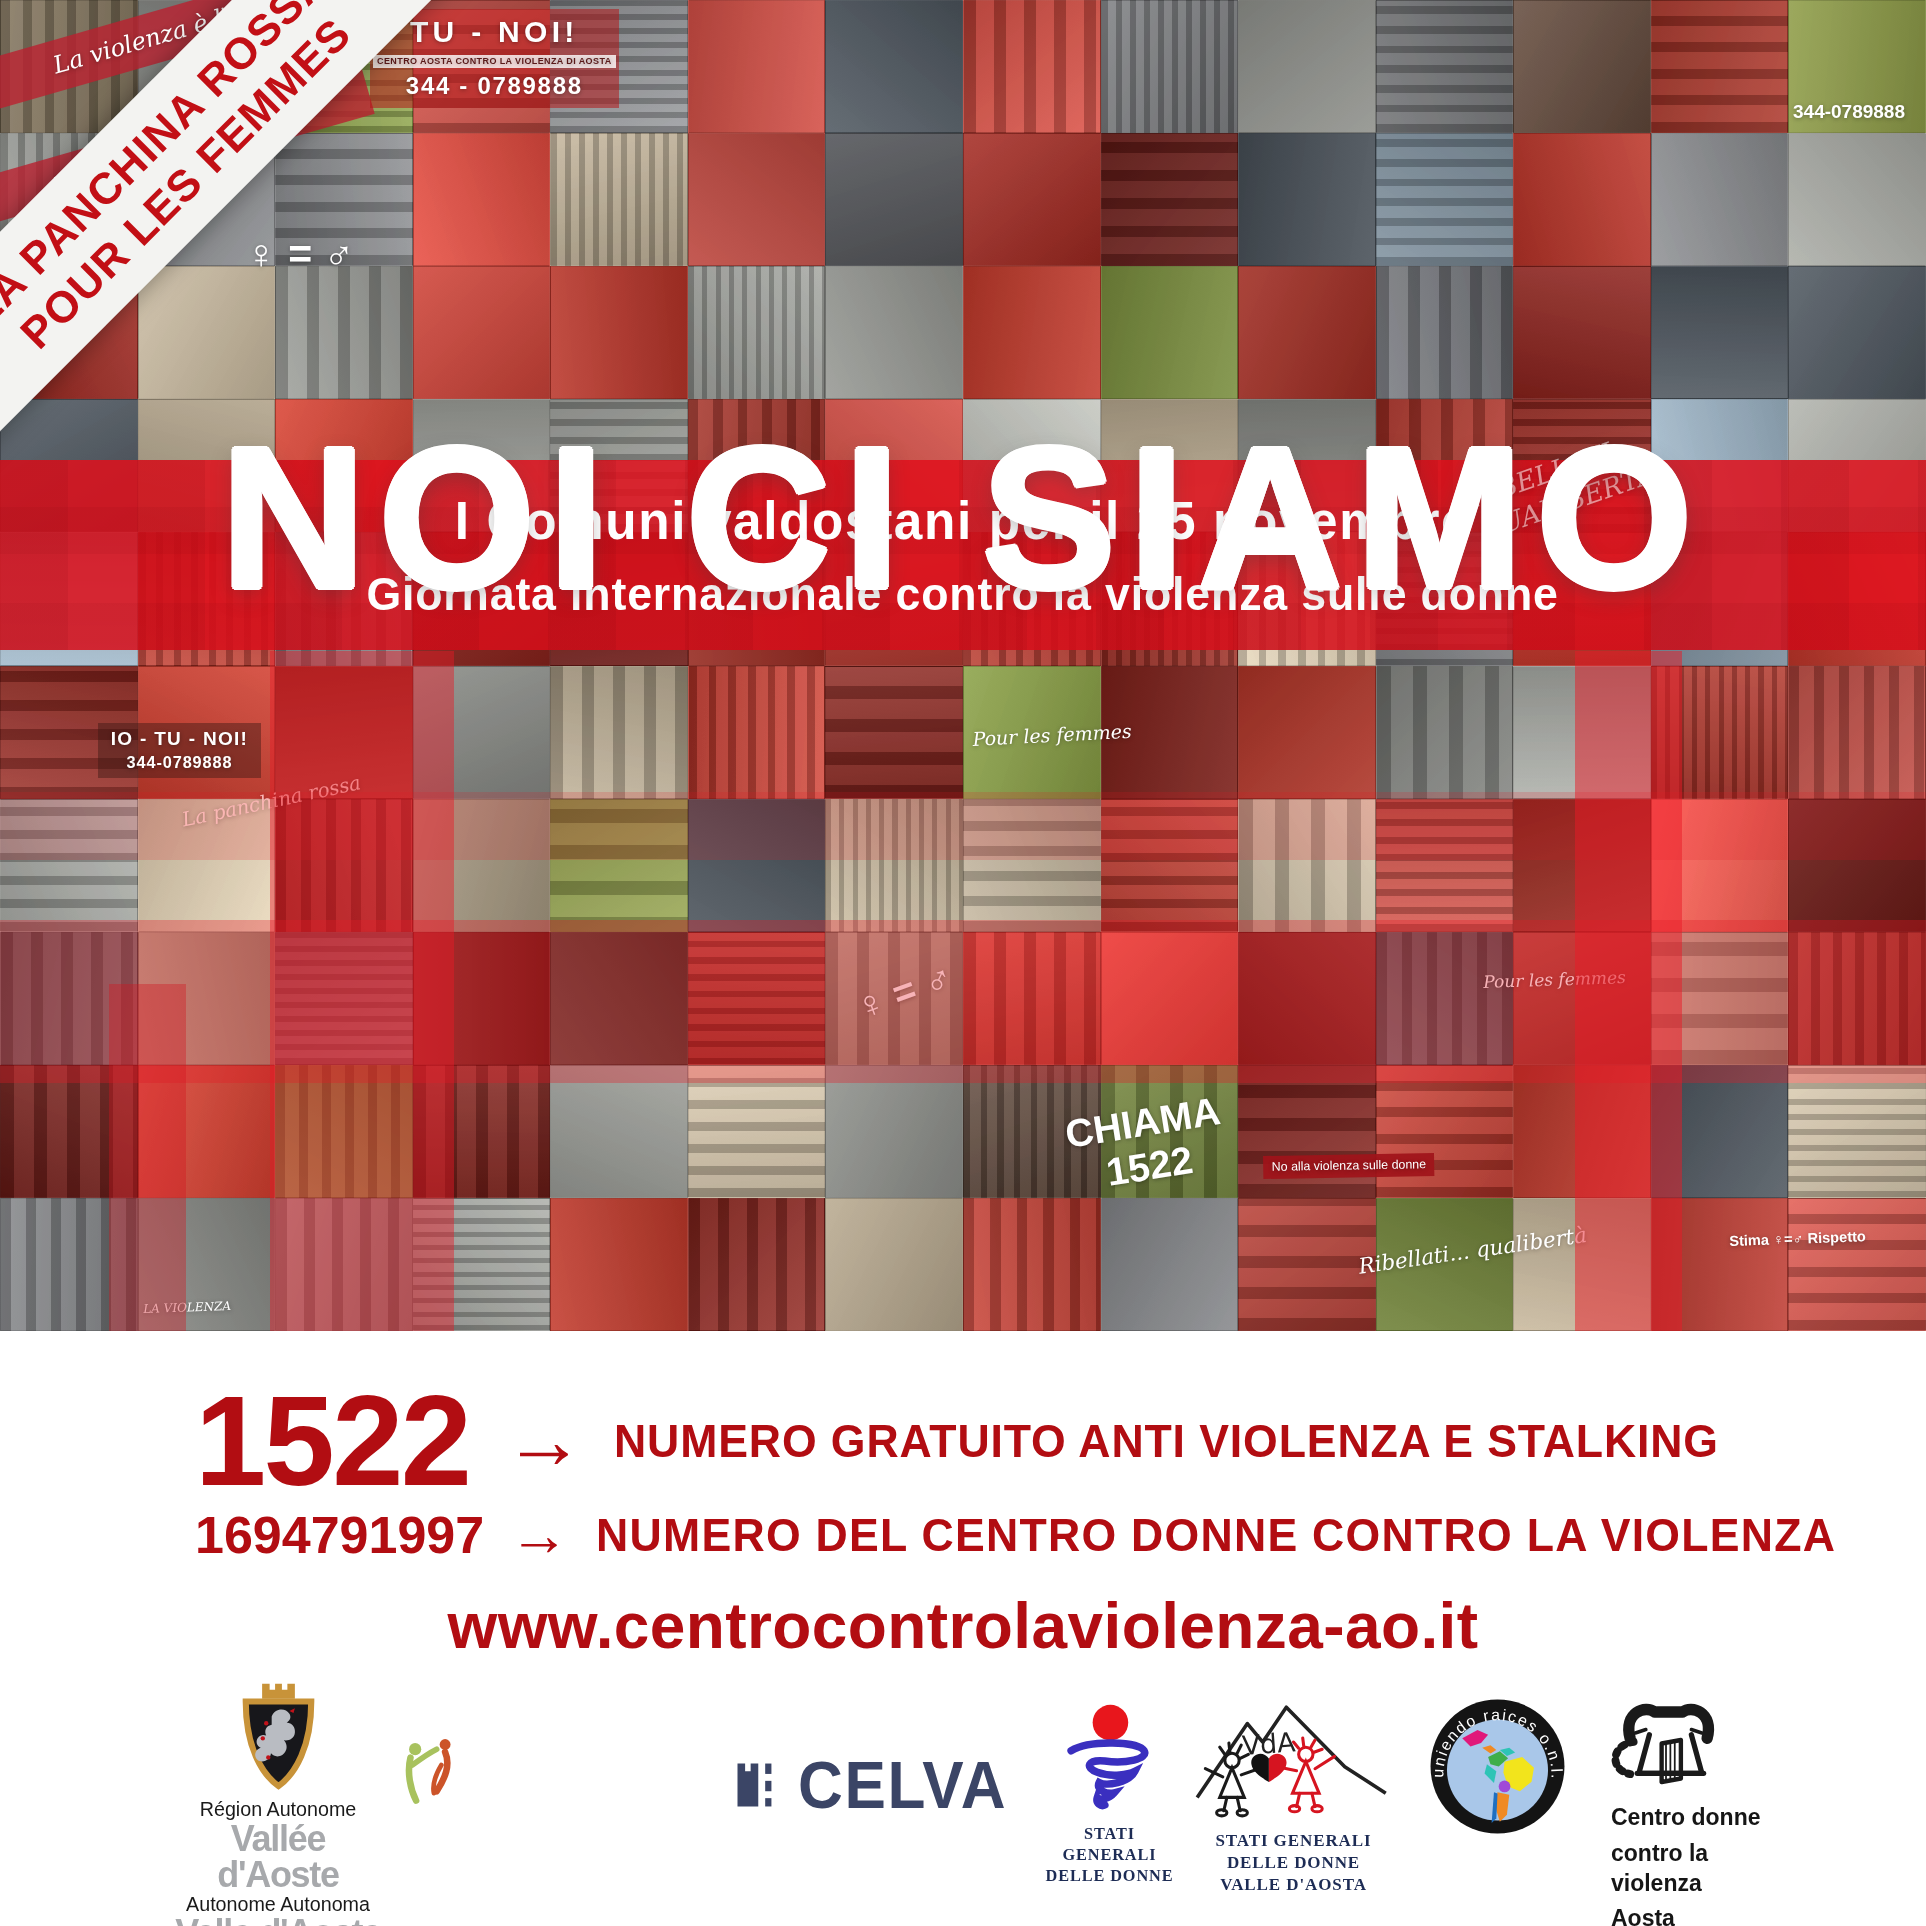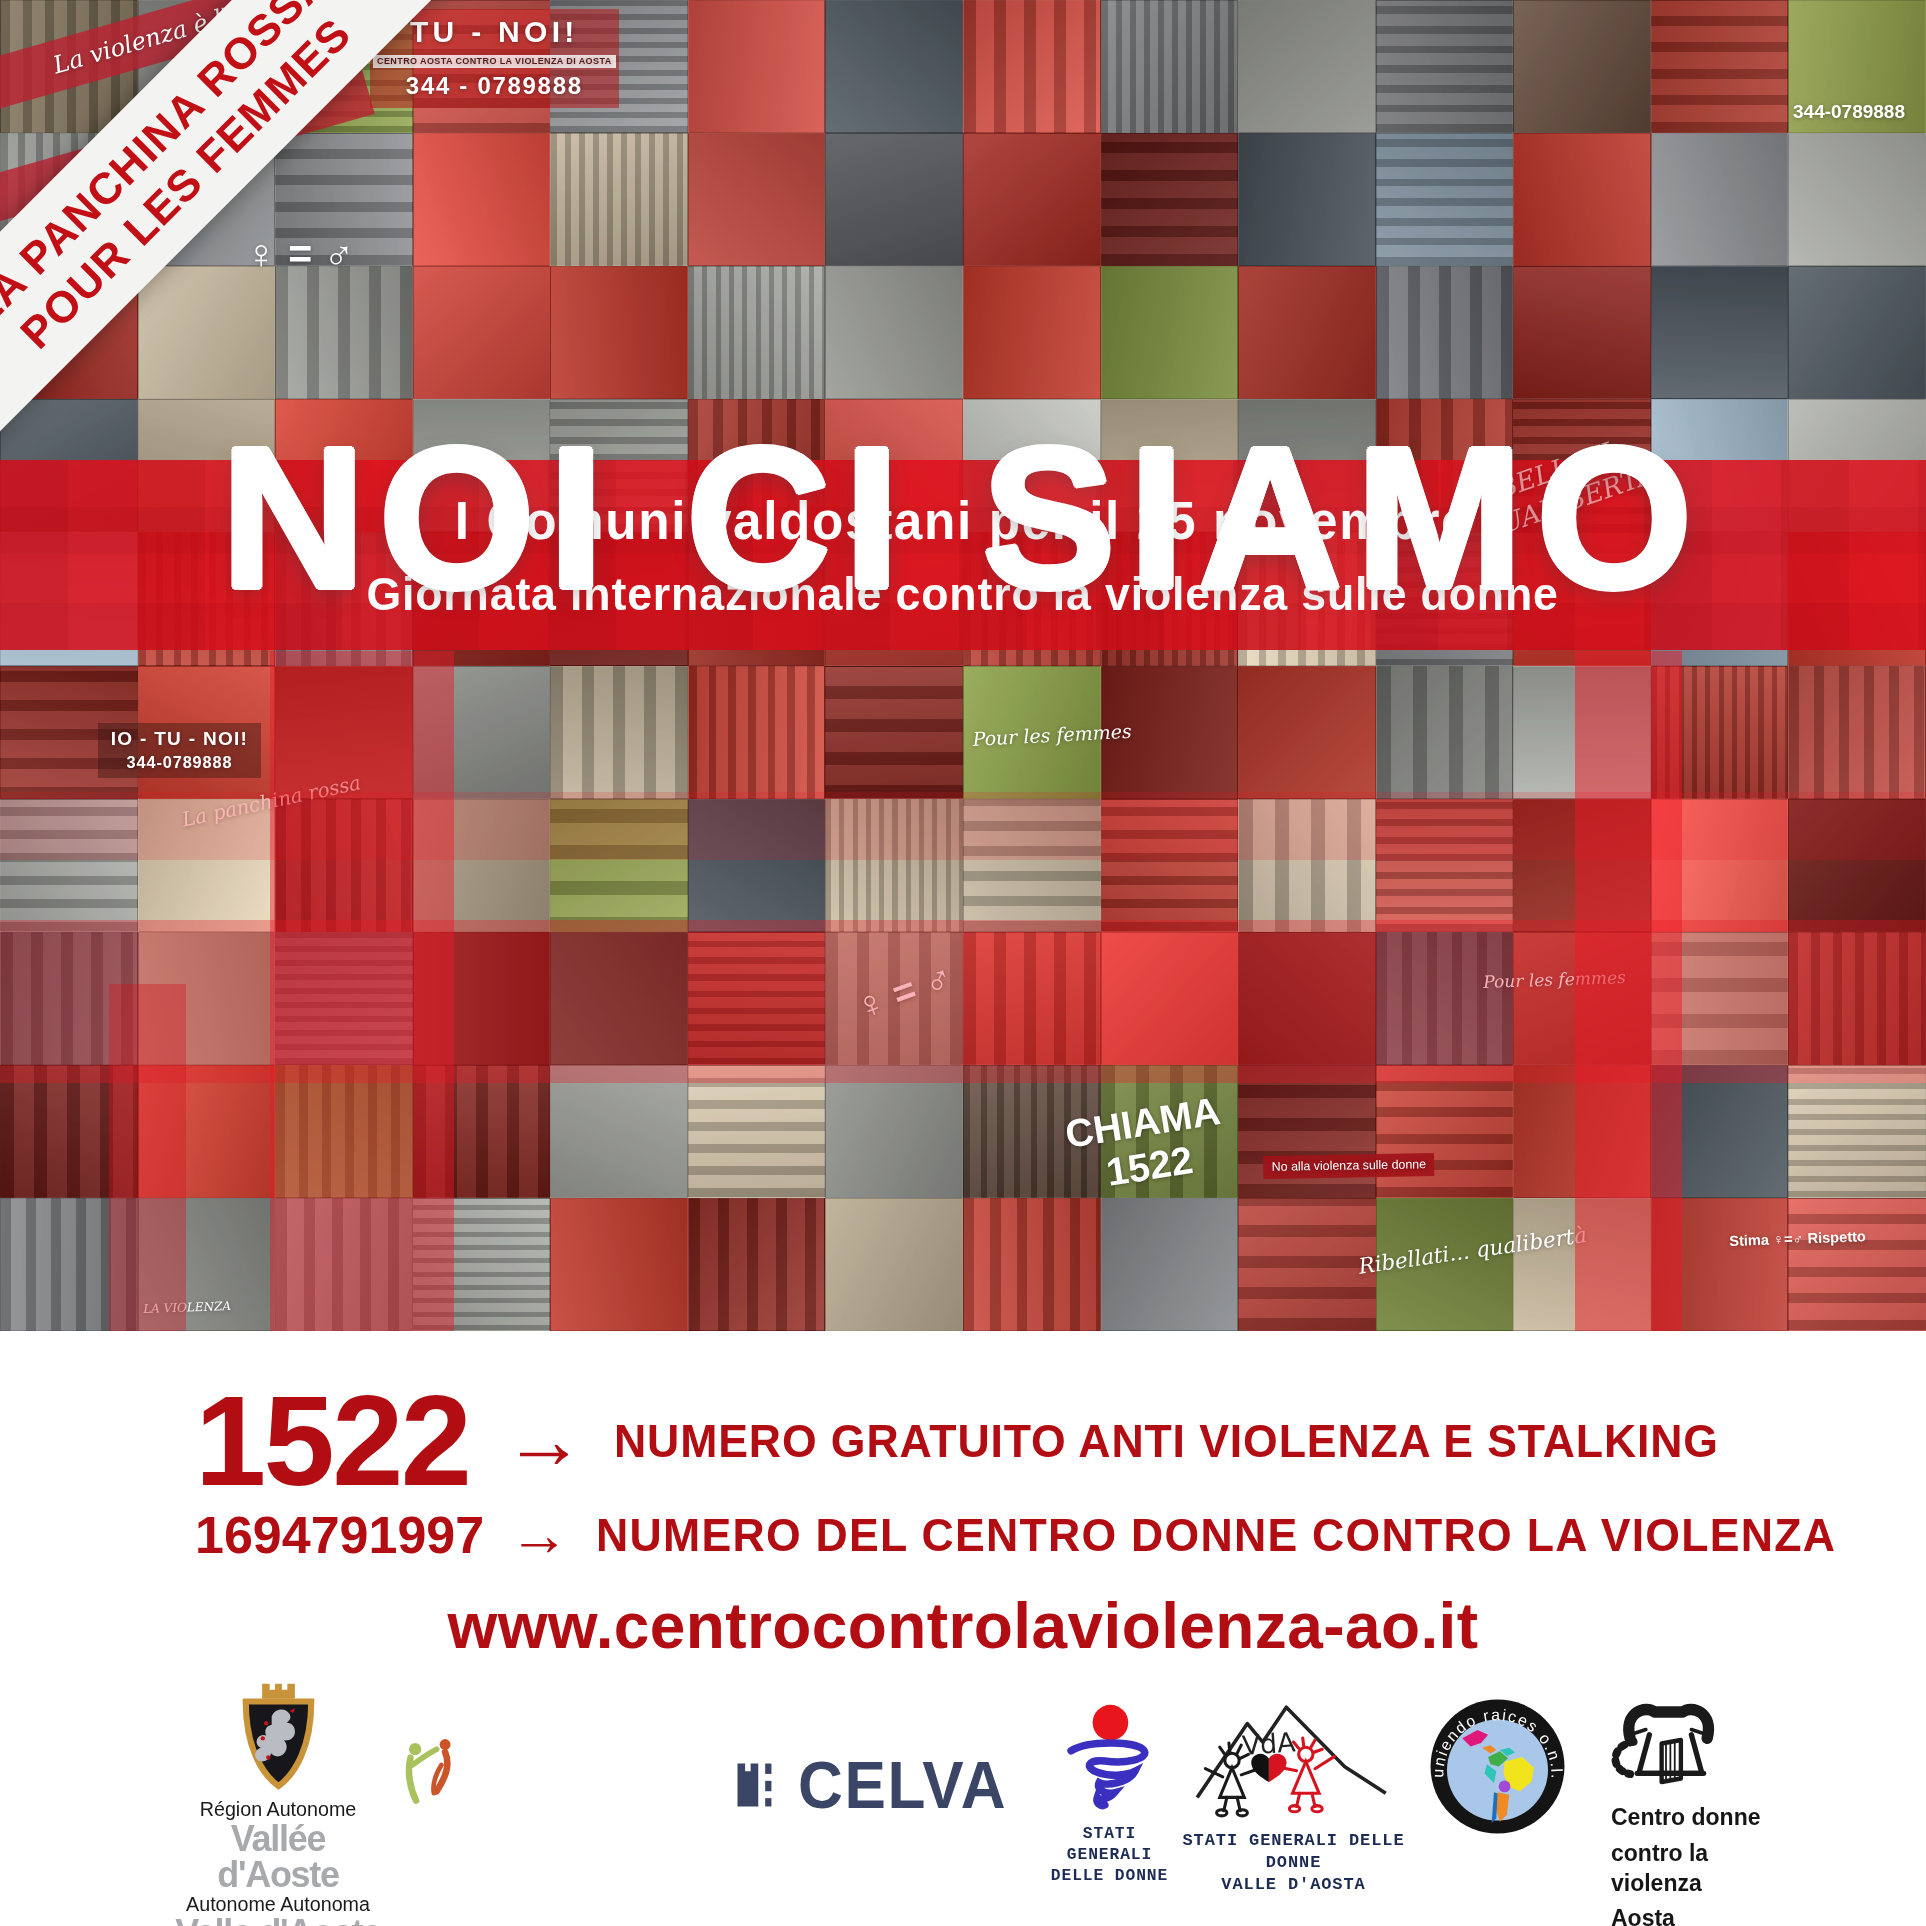--- a/index.html
+++ b/index.html
@@ -92,21 +92,21 @@
   .logo{position:absolute;}
   .logo1{left:171px;top:1681px;width:214px;text-align:center;color:#1a1a1a;}
   .l1-sm{font-size:19.7px;font-weight:500;line-height:1.15;}
   .l1-big{font-size:36px;font-weight:bold;color:#a7a9ac;letter-spacing:-1.3px;line-height:1.0;}
   .logo2{left:400px;top:1737px;display:flex;align-items:flex-start;gap:10.3px;}
   .logo2 .txt{font-family:"Liberation Serif", serif;color:#252525;font-size:20px;letter-spacing:0.4px;line-height:1.32;margin-top:2.6px;}
   .logo2 .txt .u{border-bottom:3px solid #a8c25e;padding-bottom:4.3px;margin-bottom:5.1px;display:inline-block;}
   .logo3{left:733px;top:1747px;display:flex;align-items:center;gap:19.7px;}
   .celva-name{font-size:66px;font-weight:bold;color:#3b4566;letter-spacing:1.7px;display:inline-block;transform:scaleX(.94);transform-origin:left center;}
   .logo4{left:1039px;top:1700px;width:141px;text-align:center;}
-  .logo4 .cap, .logo5 .cap{font-family:Liberation Mono, monospace;font-weight:bold;color:#1d2c55;font-size:16.3px;letter-spacing:0.9px;line-height:1.3;}
+  .logo4 .cap, .logo5 .cap{font-family:Liberation Serif, serif;font-weight:bold;color:#1d2c55;font-size:16.3px;letter-spacing:0.9px;line-height:1.3;}
   .logo5{left:1182px;top:1692px;width:223px;text-align:center;}
   .logo5 .cap{font-size:17px;}
   .logo6{left:1427px;top:1696px;}
   .logo7{left:1603px;top:1698px;width:180px;}
   .logo7 .cap{font-size:23px;font-weight:bold;color:#161616;line-height:1.32;margin-top:5.1px;margin-left:8px;}
 </style>
 </head>
 <body>
 
 <div class="poster">

